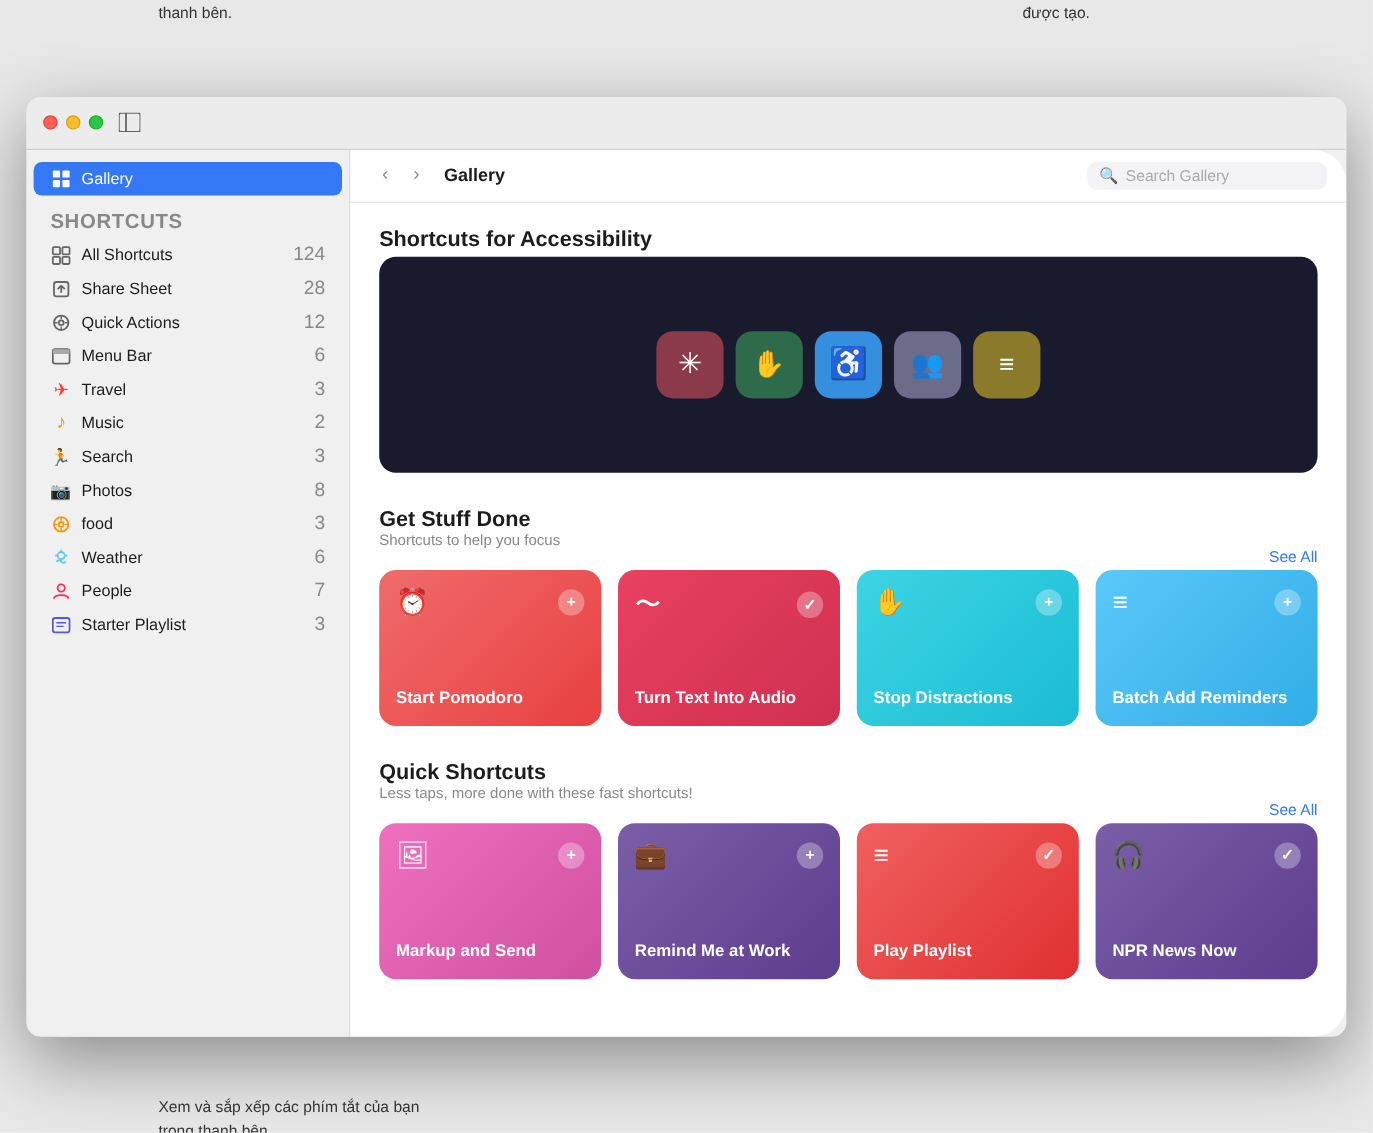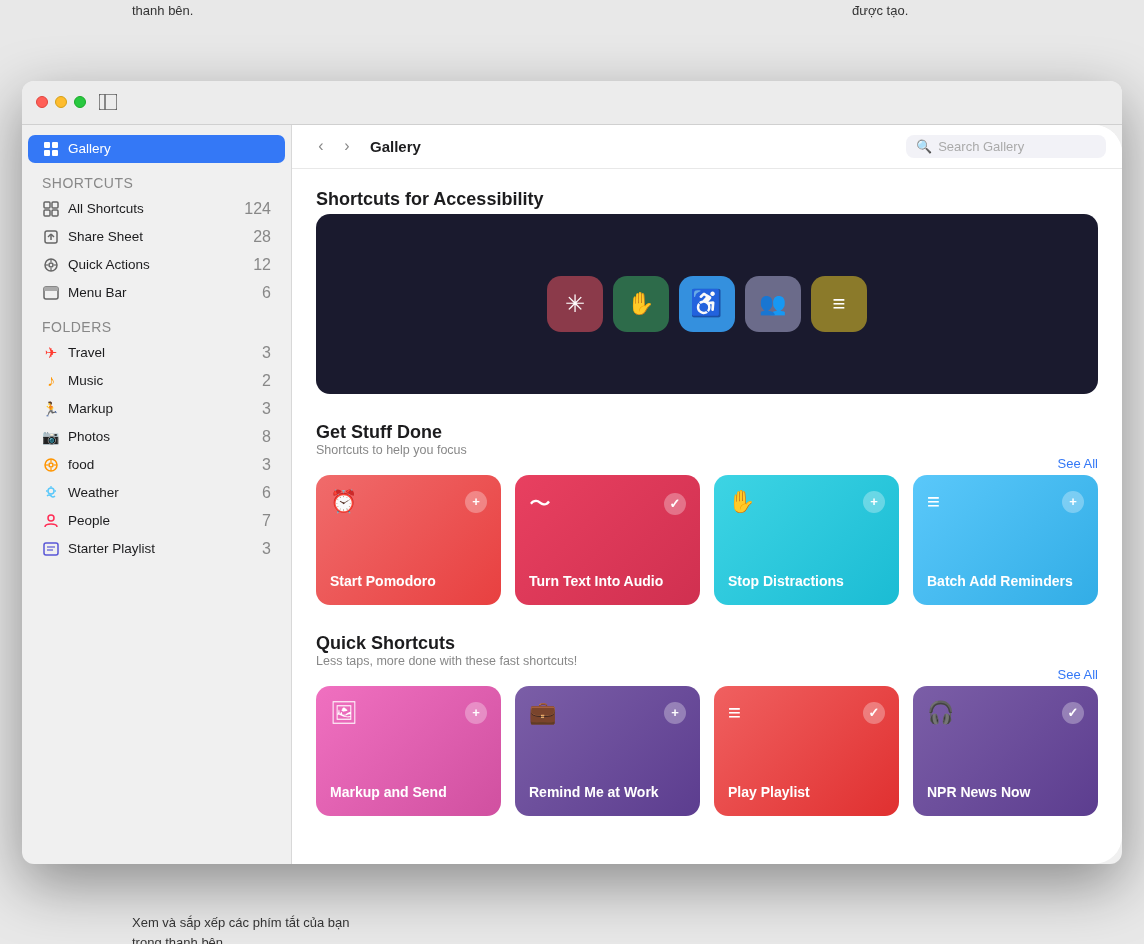--- a/index.html
+++ b/index.html
@@ -103,22 +103,22 @@
     .sidebar-item-label {
       flex: 1;
       font-weight: 400;
     }
     .sidebar-item-count {
       font-size: 16px;
       color: #888;
     }
     .sidebar-section-header {
       padding: 12px 20px 4px;
-      font-size: 14px;
-      font-weight: 400;
+      font-size: 17px;
+      font-weight: 700;
       color: #888;
       text-transform: uppercase;
       letter-spacing: 0.5px;
     }
     
     .main-content {
       flex: 1;
       background: white;
       display: flex;
       flex-direction: column;
@@ -403,35 +403,34 @@
           <div class="sidebar-item-icon">
             <svg width="16" height="16" viewBox="0 0 16 16" fill="none">
               <rect x="1" y="2" width="14" height="12" rx="2" stroke="#666" stroke-width="1.5" fill="none"></rect>
               <rect x="1" y="2" width="14" height="4" rx="1" stroke="#666" stroke-width="0" fill="#aaa"></rect>
             </svg>
           </div>
           <span class="sidebar-item-label">Menu Bar</span>
           <span class="sidebar-item-count">6</span>
         </div>
 
-        <div class="sidebar-section-header">Folders</div>
 
         <div class="sidebar-item">
           <div class="sidebar-item-icon folder-icon-travel" style="font-size:15px;">✈</div>
           <span class="sidebar-item-label">Travel</span>
           <span class="sidebar-item-count">3</span>
         </div>
         <div class="sidebar-item">
           <div class="sidebar-item-icon folder-icon-music" style="font-size:16px;">♪</div>
           <span class="sidebar-item-label">Music</span>
           <span class="sidebar-item-count">2</span>
         </div>
         <div class="sidebar-item">
           <div class="sidebar-item-icon folder-icon-fitness" style="font-size:14px;">🏃</div>
-          <span class="sidebar-item-label">Markup</span>
+          <span class="sidebar-item-label">Search</span>
           <span class="sidebar-item-count">3</span>
         </div>
         <div class="sidebar-item">
           <div class="sidebar-item-icon" style="font-size:14px;">📷</div>
           <span class="sidebar-item-label">Photos</span>
           <span class="sidebar-item-count">8</span>
         </div>
         <div class="sidebar-item">
           <div class="sidebar-item-icon" style="font-size:14px; color:#ff9500;">
             <svg width="16" height="16" viewBox="0 0 16 16" fill="none">

